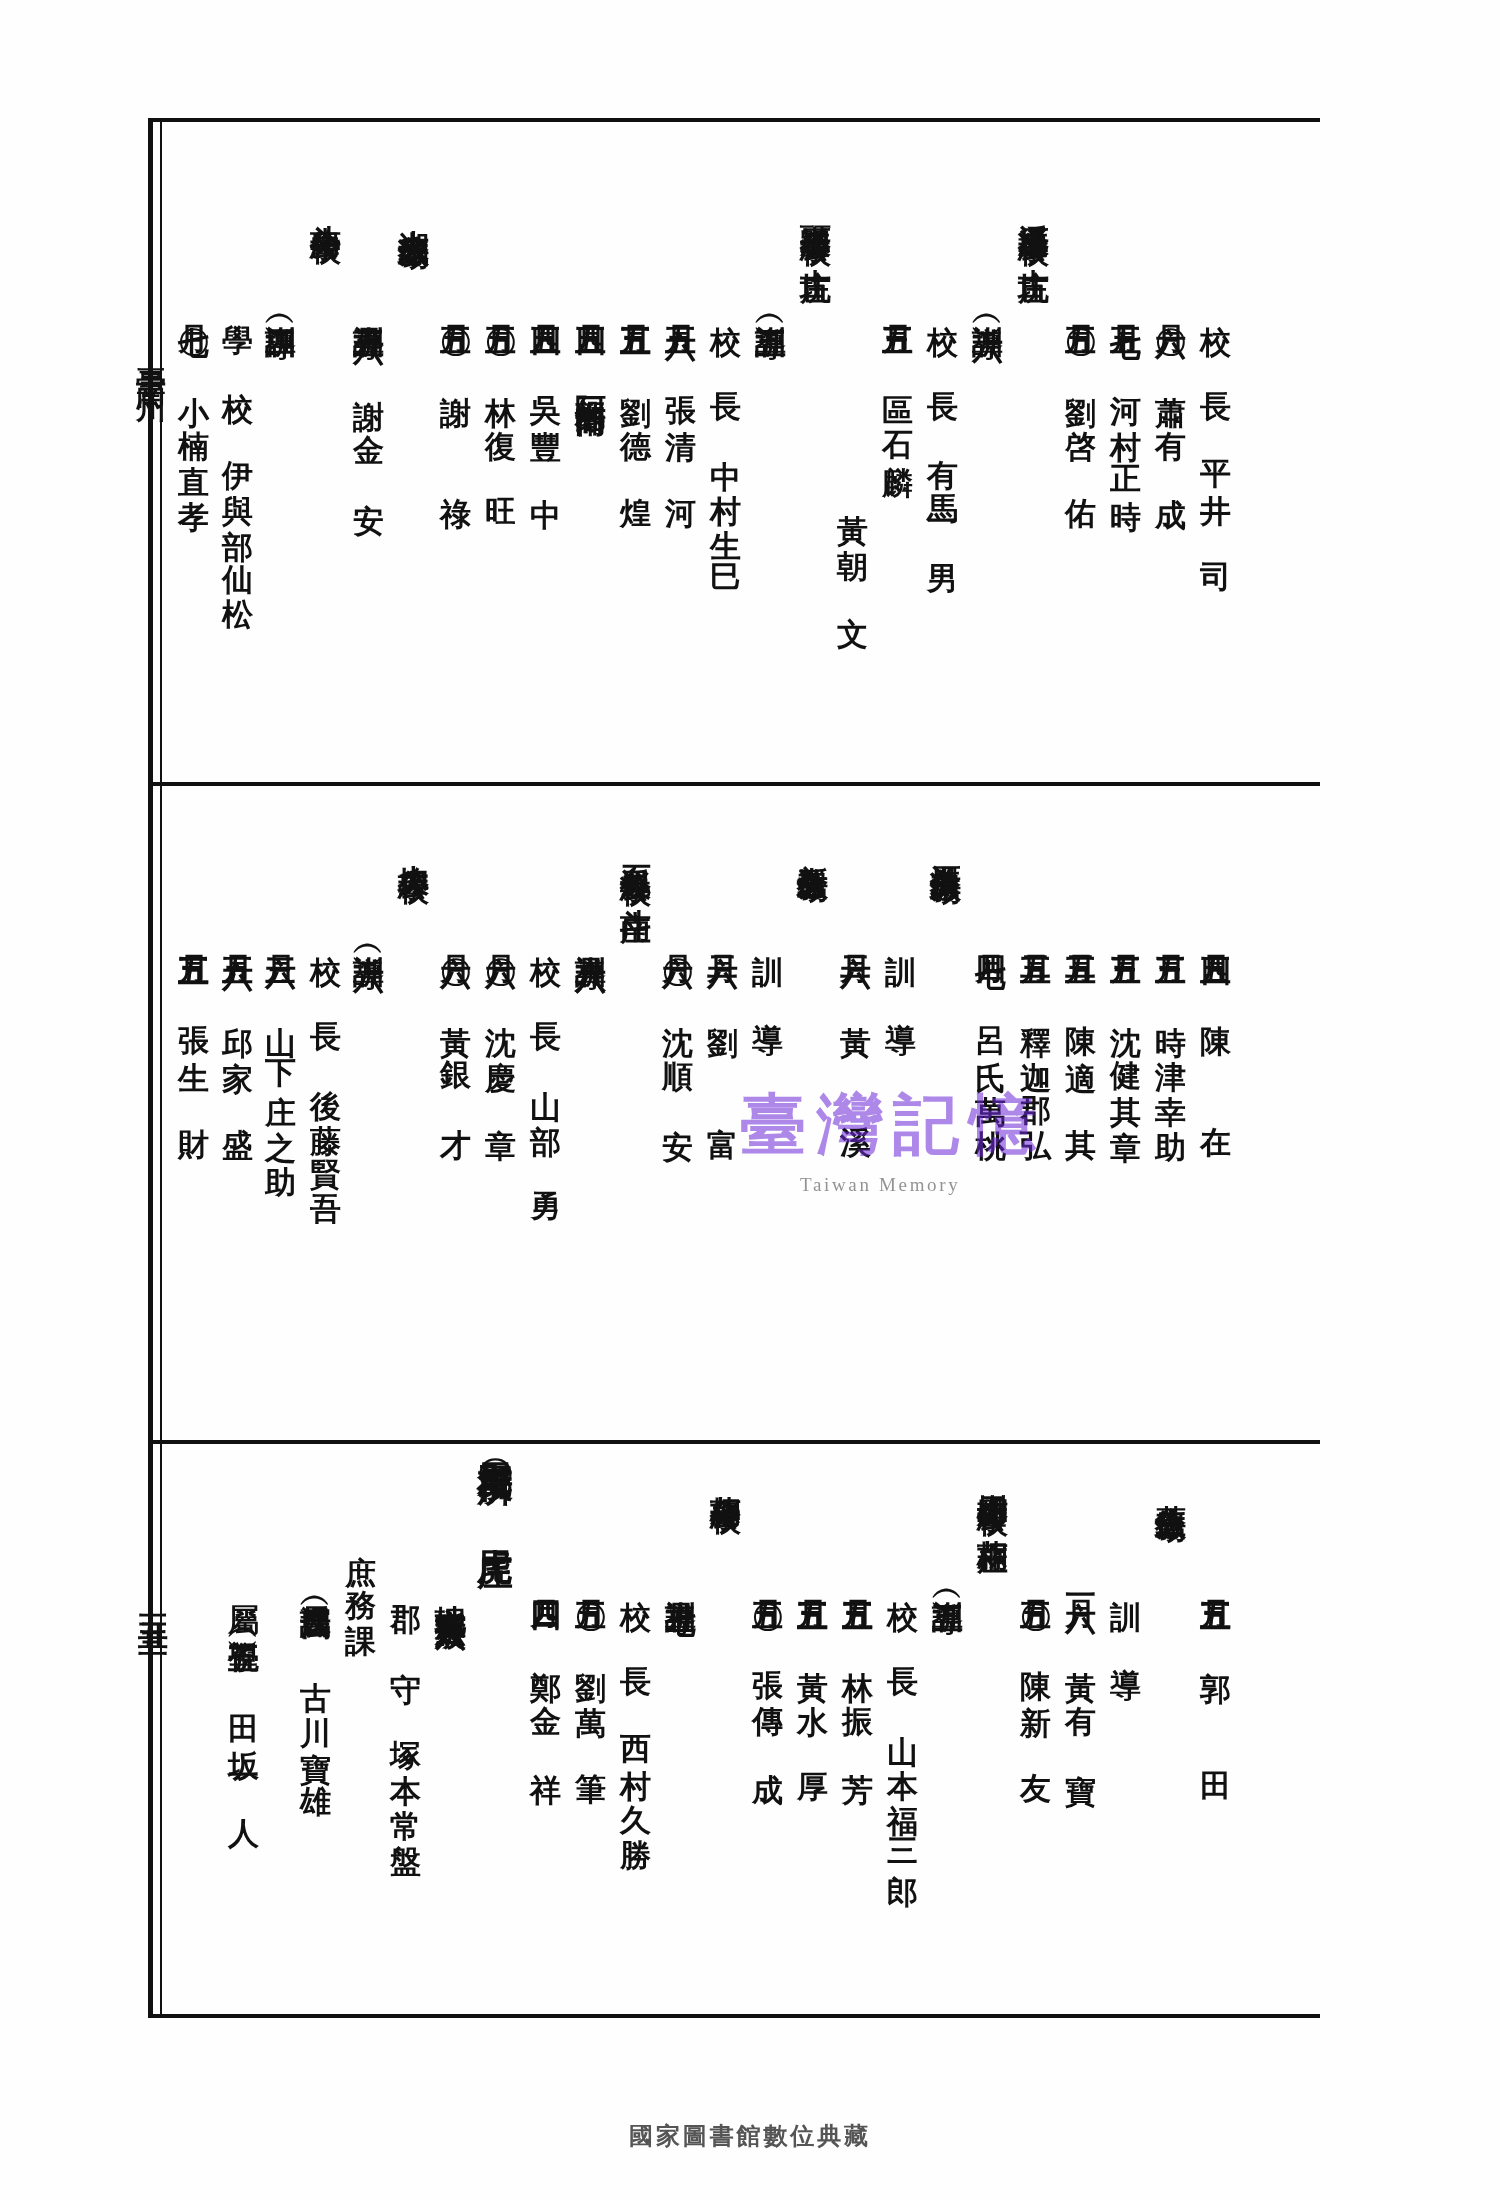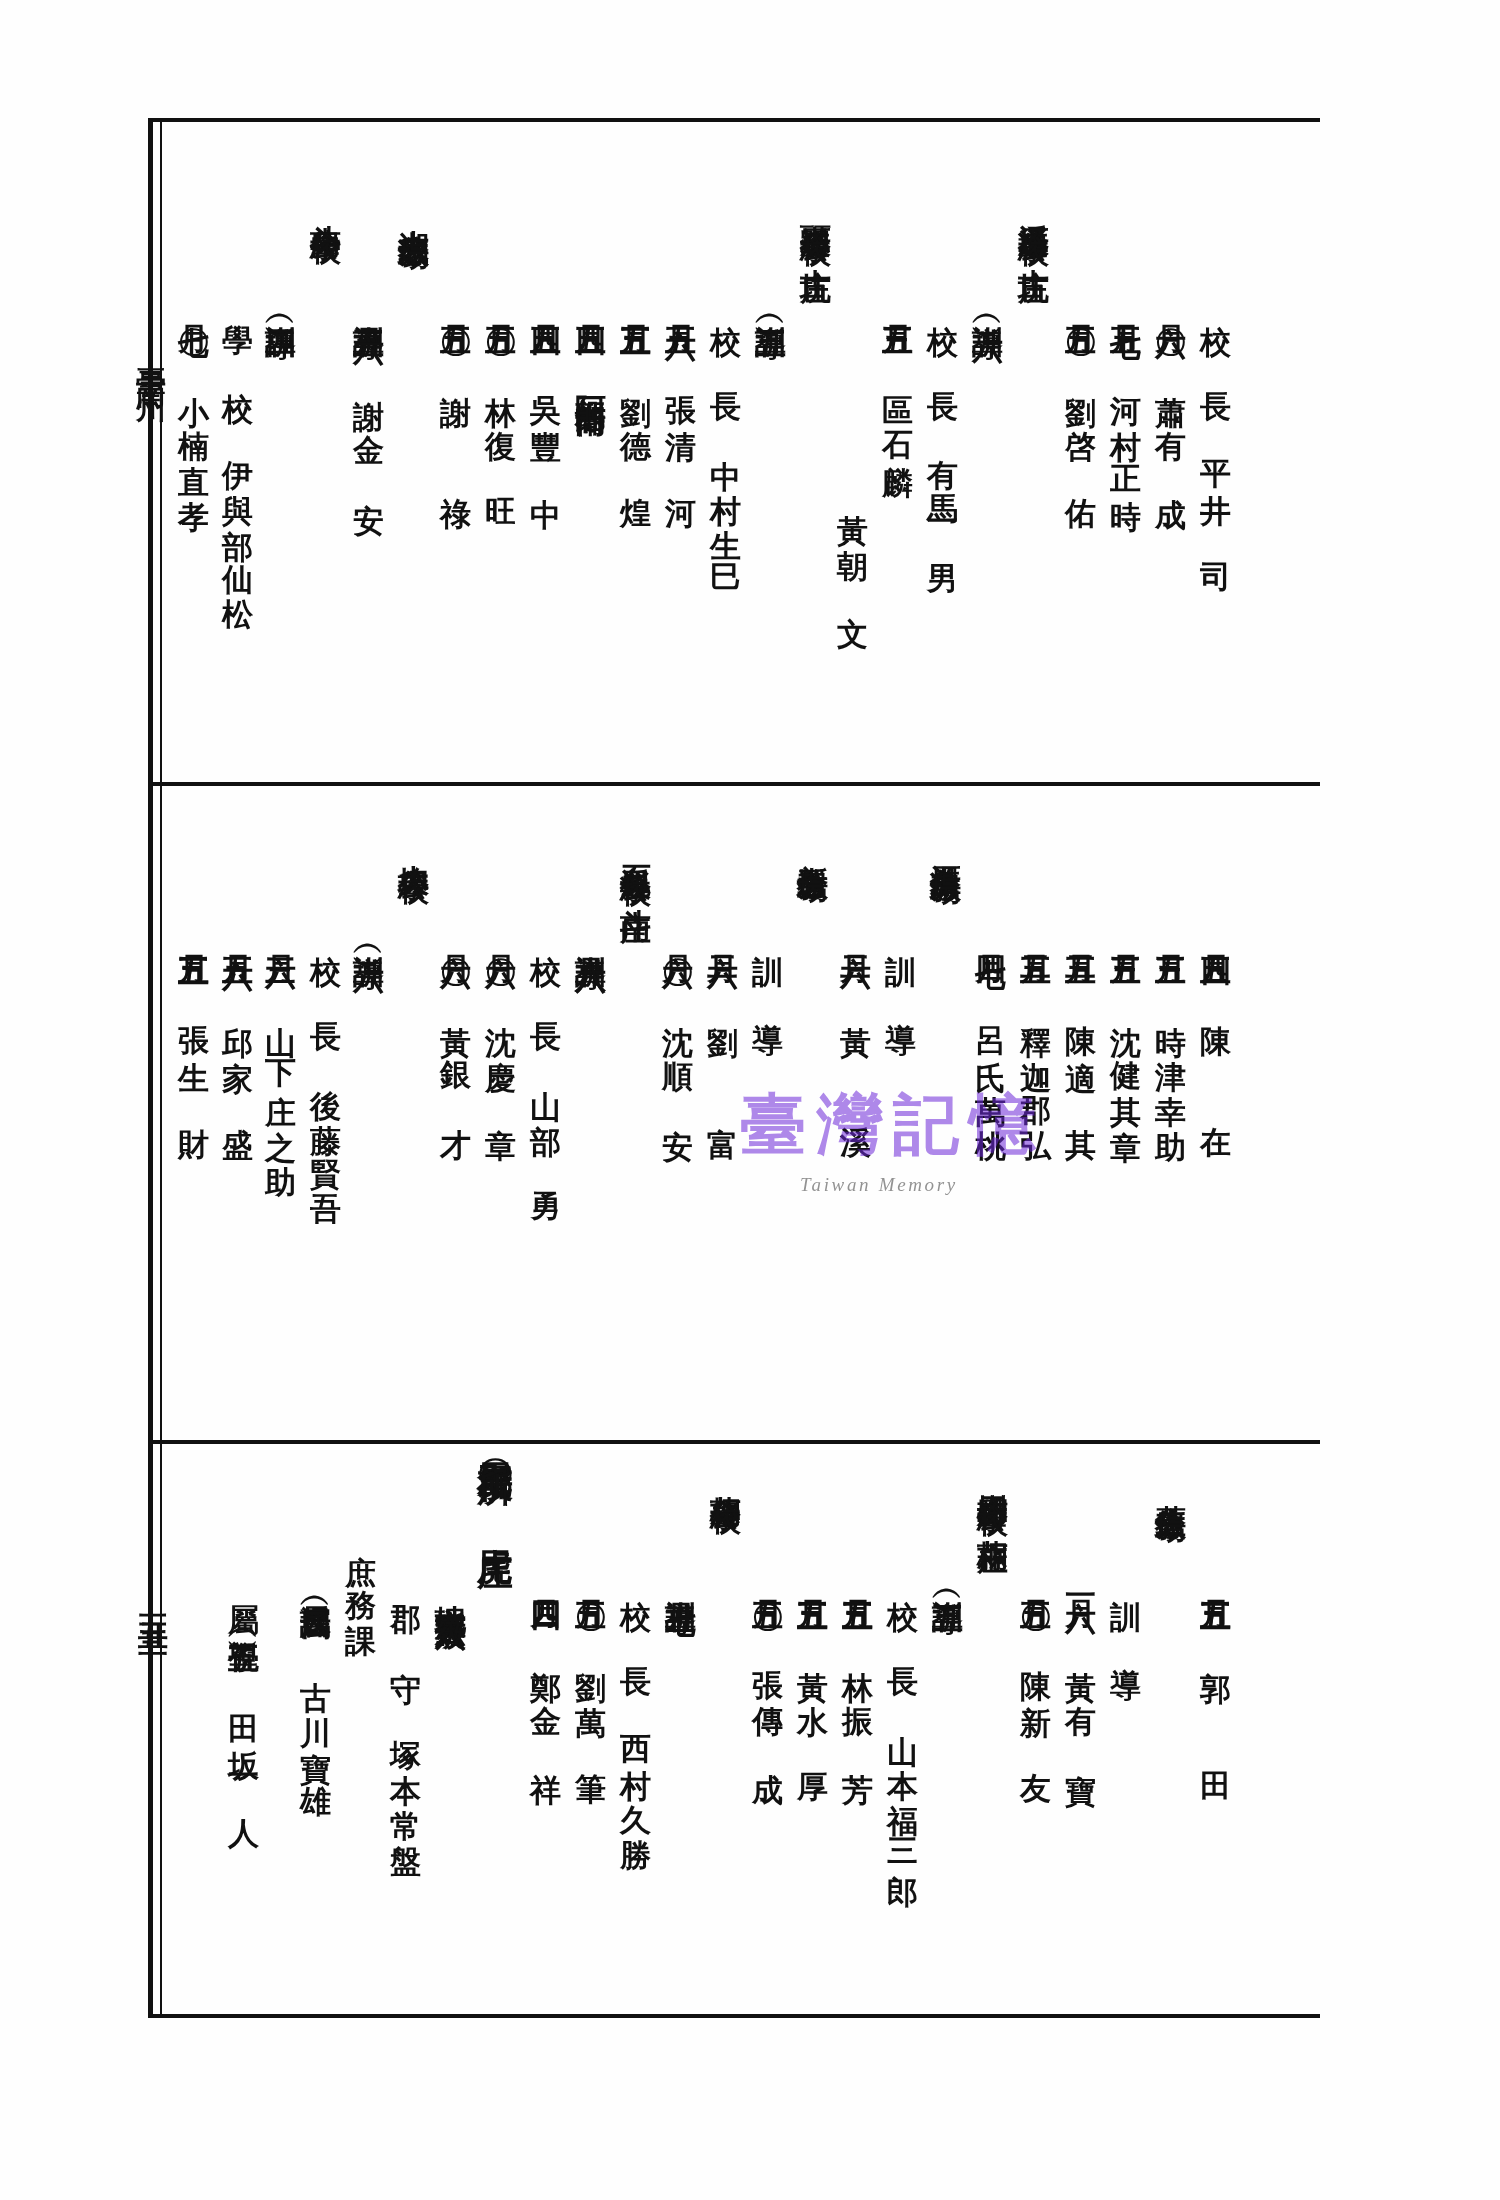--- a/index.html
+++ b/index.html
@@ -95,21 +95,20 @@
     letter-spacing: 0.16em;
     font-family: "DejaVu Serif", serif;
   }
   #watermark .wm-sub {
     font-size: 19px;
     color: #3a3a3a;
     letter-spacing: 0.14em;
     margin-top: 4px;
     margin-left: 60px;
     font-family: "Liberation Serif", serif;
-    font-style: italic;
   }
 </style>
 </head>
 <body>
 
 <div class="page">
 
   <div class="rule-v" style="left:148px; top:118px; width:5px; height:1900px;"></div>
   <div class="rule-v" style="left:160px; top:118px; width:2px; height:1900px;"></div>
   <div class="rule-h" style="left:148px; top:118px; width:1172px; height:4px;"></div>
@@ -192,14 +191,15 @@
   <div class="vcol big" style="left:390px; top:1580px;">郡　　守　　塚　本　常　盤</div>
   <div class="vcol big" style="left:345px; top:1530px;">庶　務　課</div>
   <div class="vcol big" style="left:300px; top:1580px;">課長屬（四）　　古　川　寶　雄</div>
   <div class="vcol big" style="left:228px; top:1580px;">屬　視學（五）　　田　坂　一　人</div>
 
   <div id="watermark">
     <div class="wm-main">臺灣記憶</div>
     <div class="wm-sub">Taiwan Memory</div>
   </div>
 
+  <div id="footer-credit">國家圖書館數位典藏</div>
 
 </div>
 
 </body></html>

